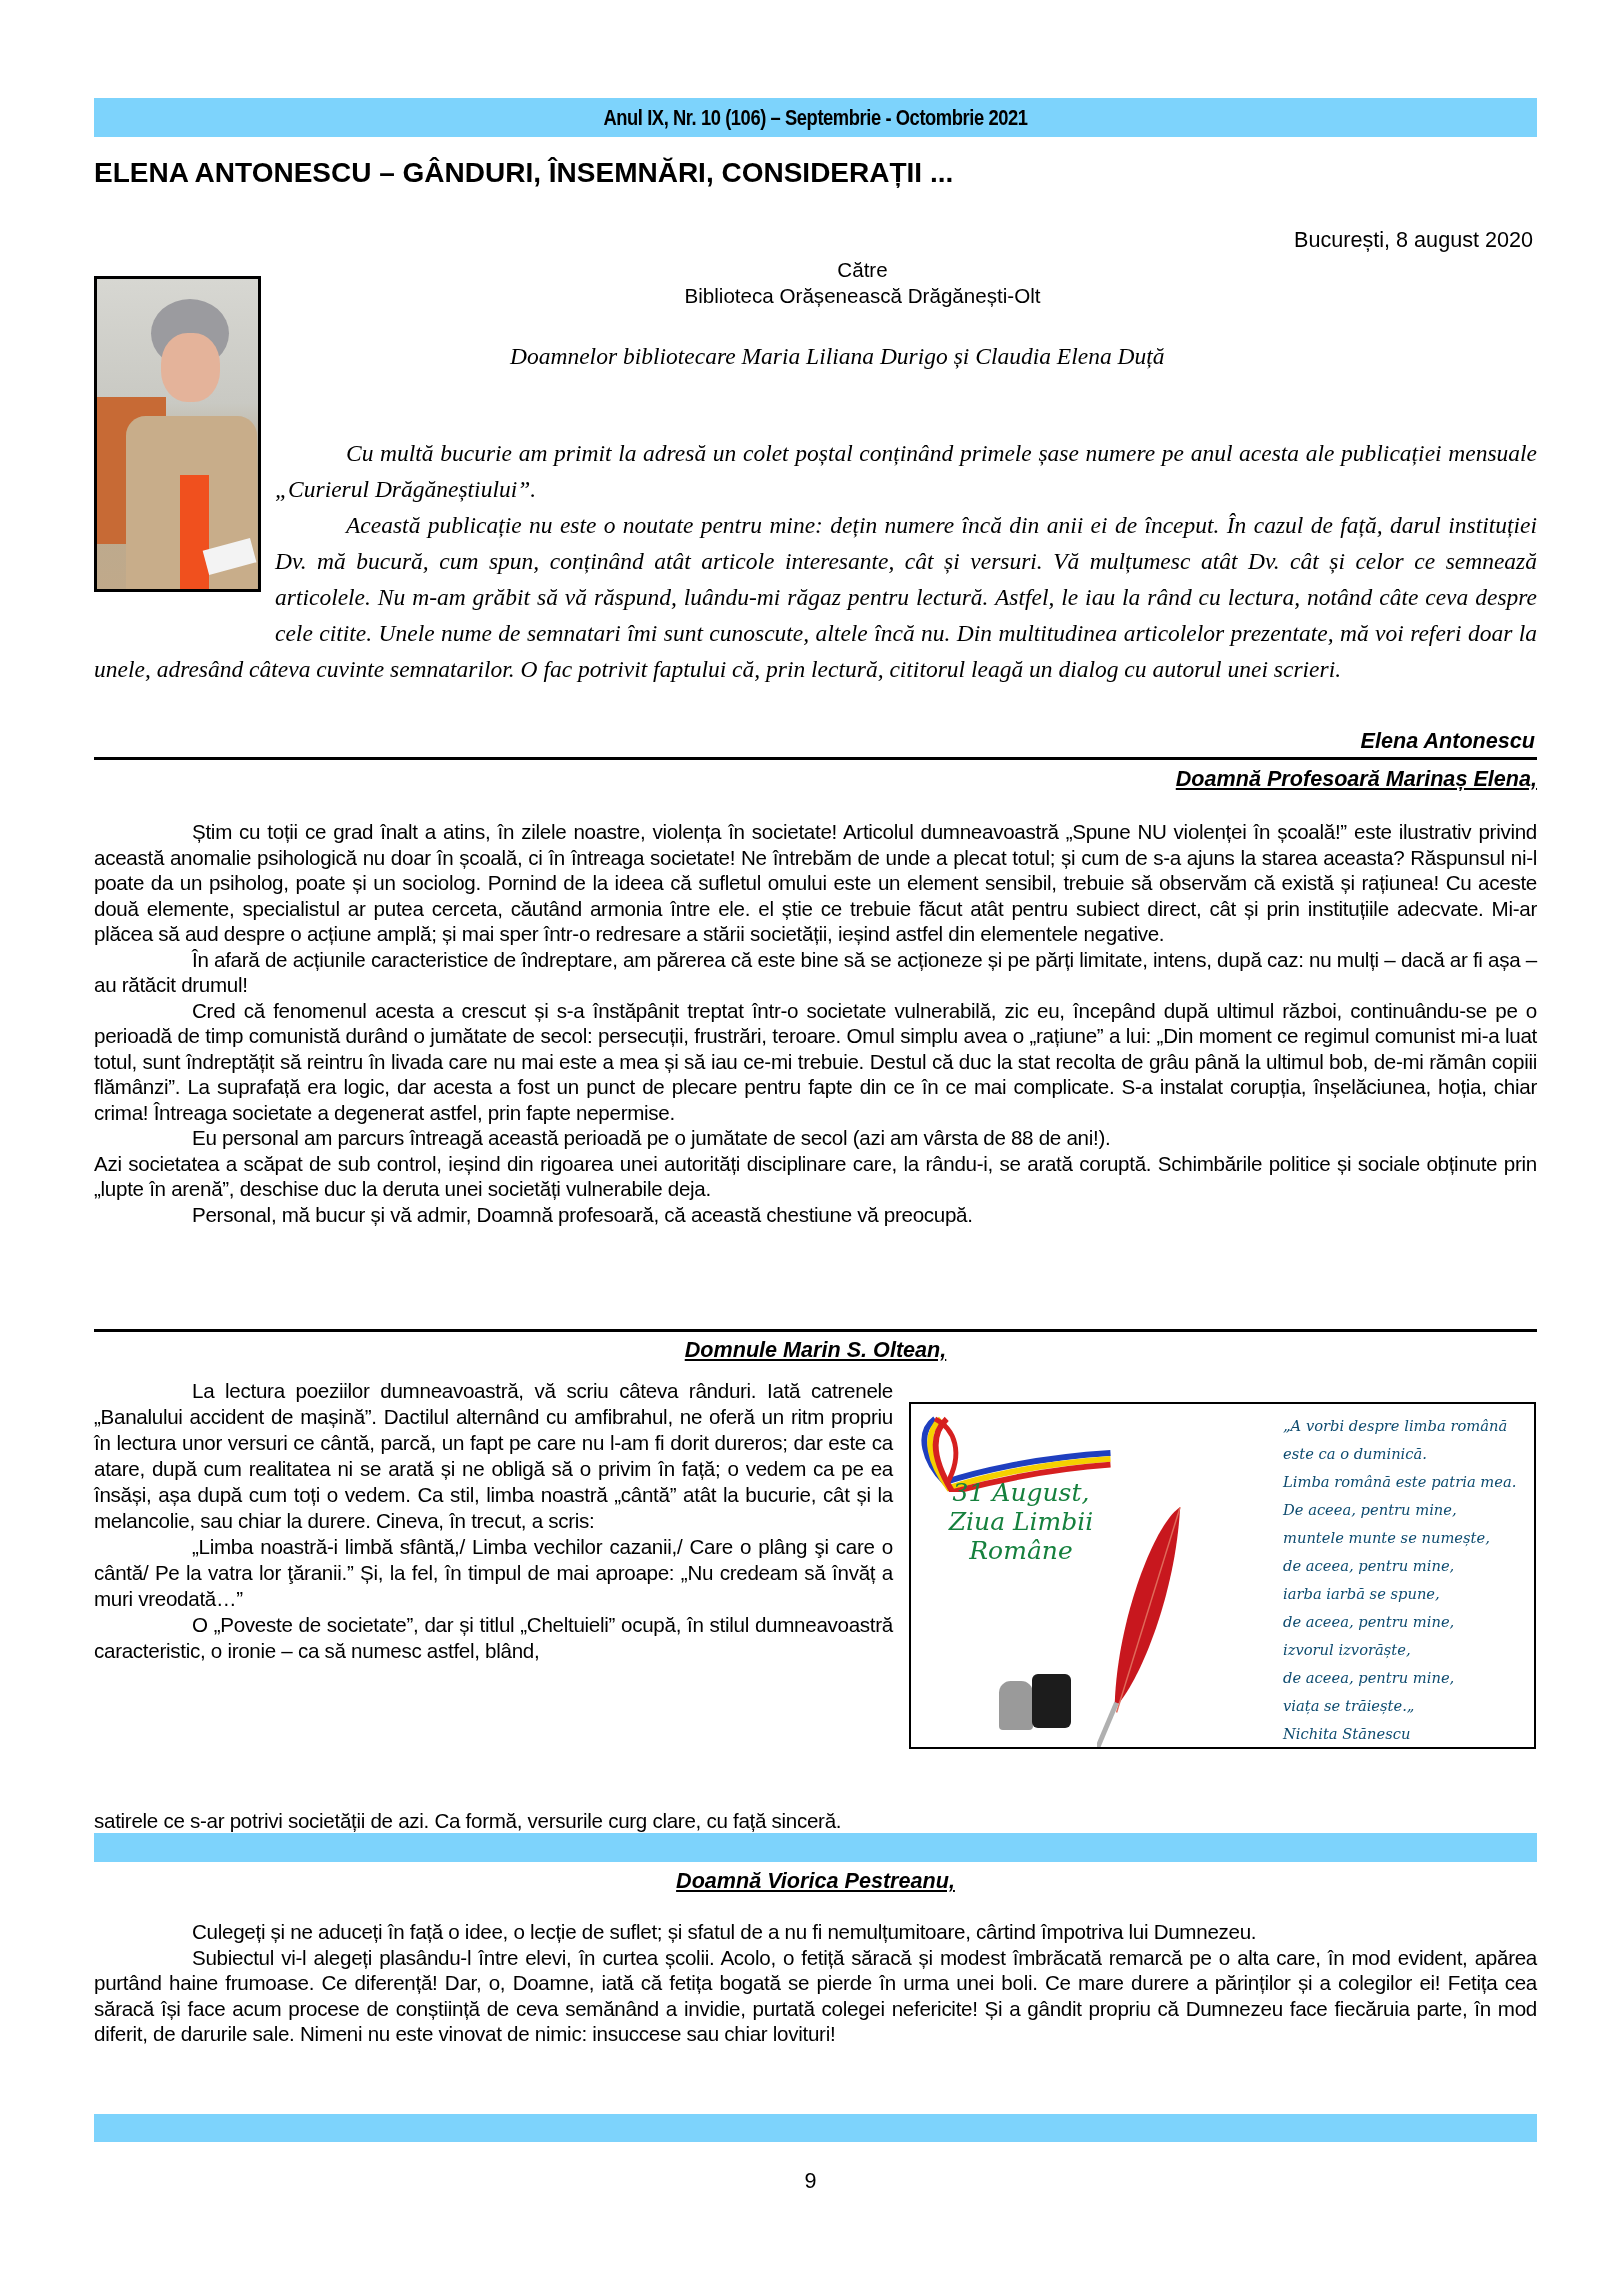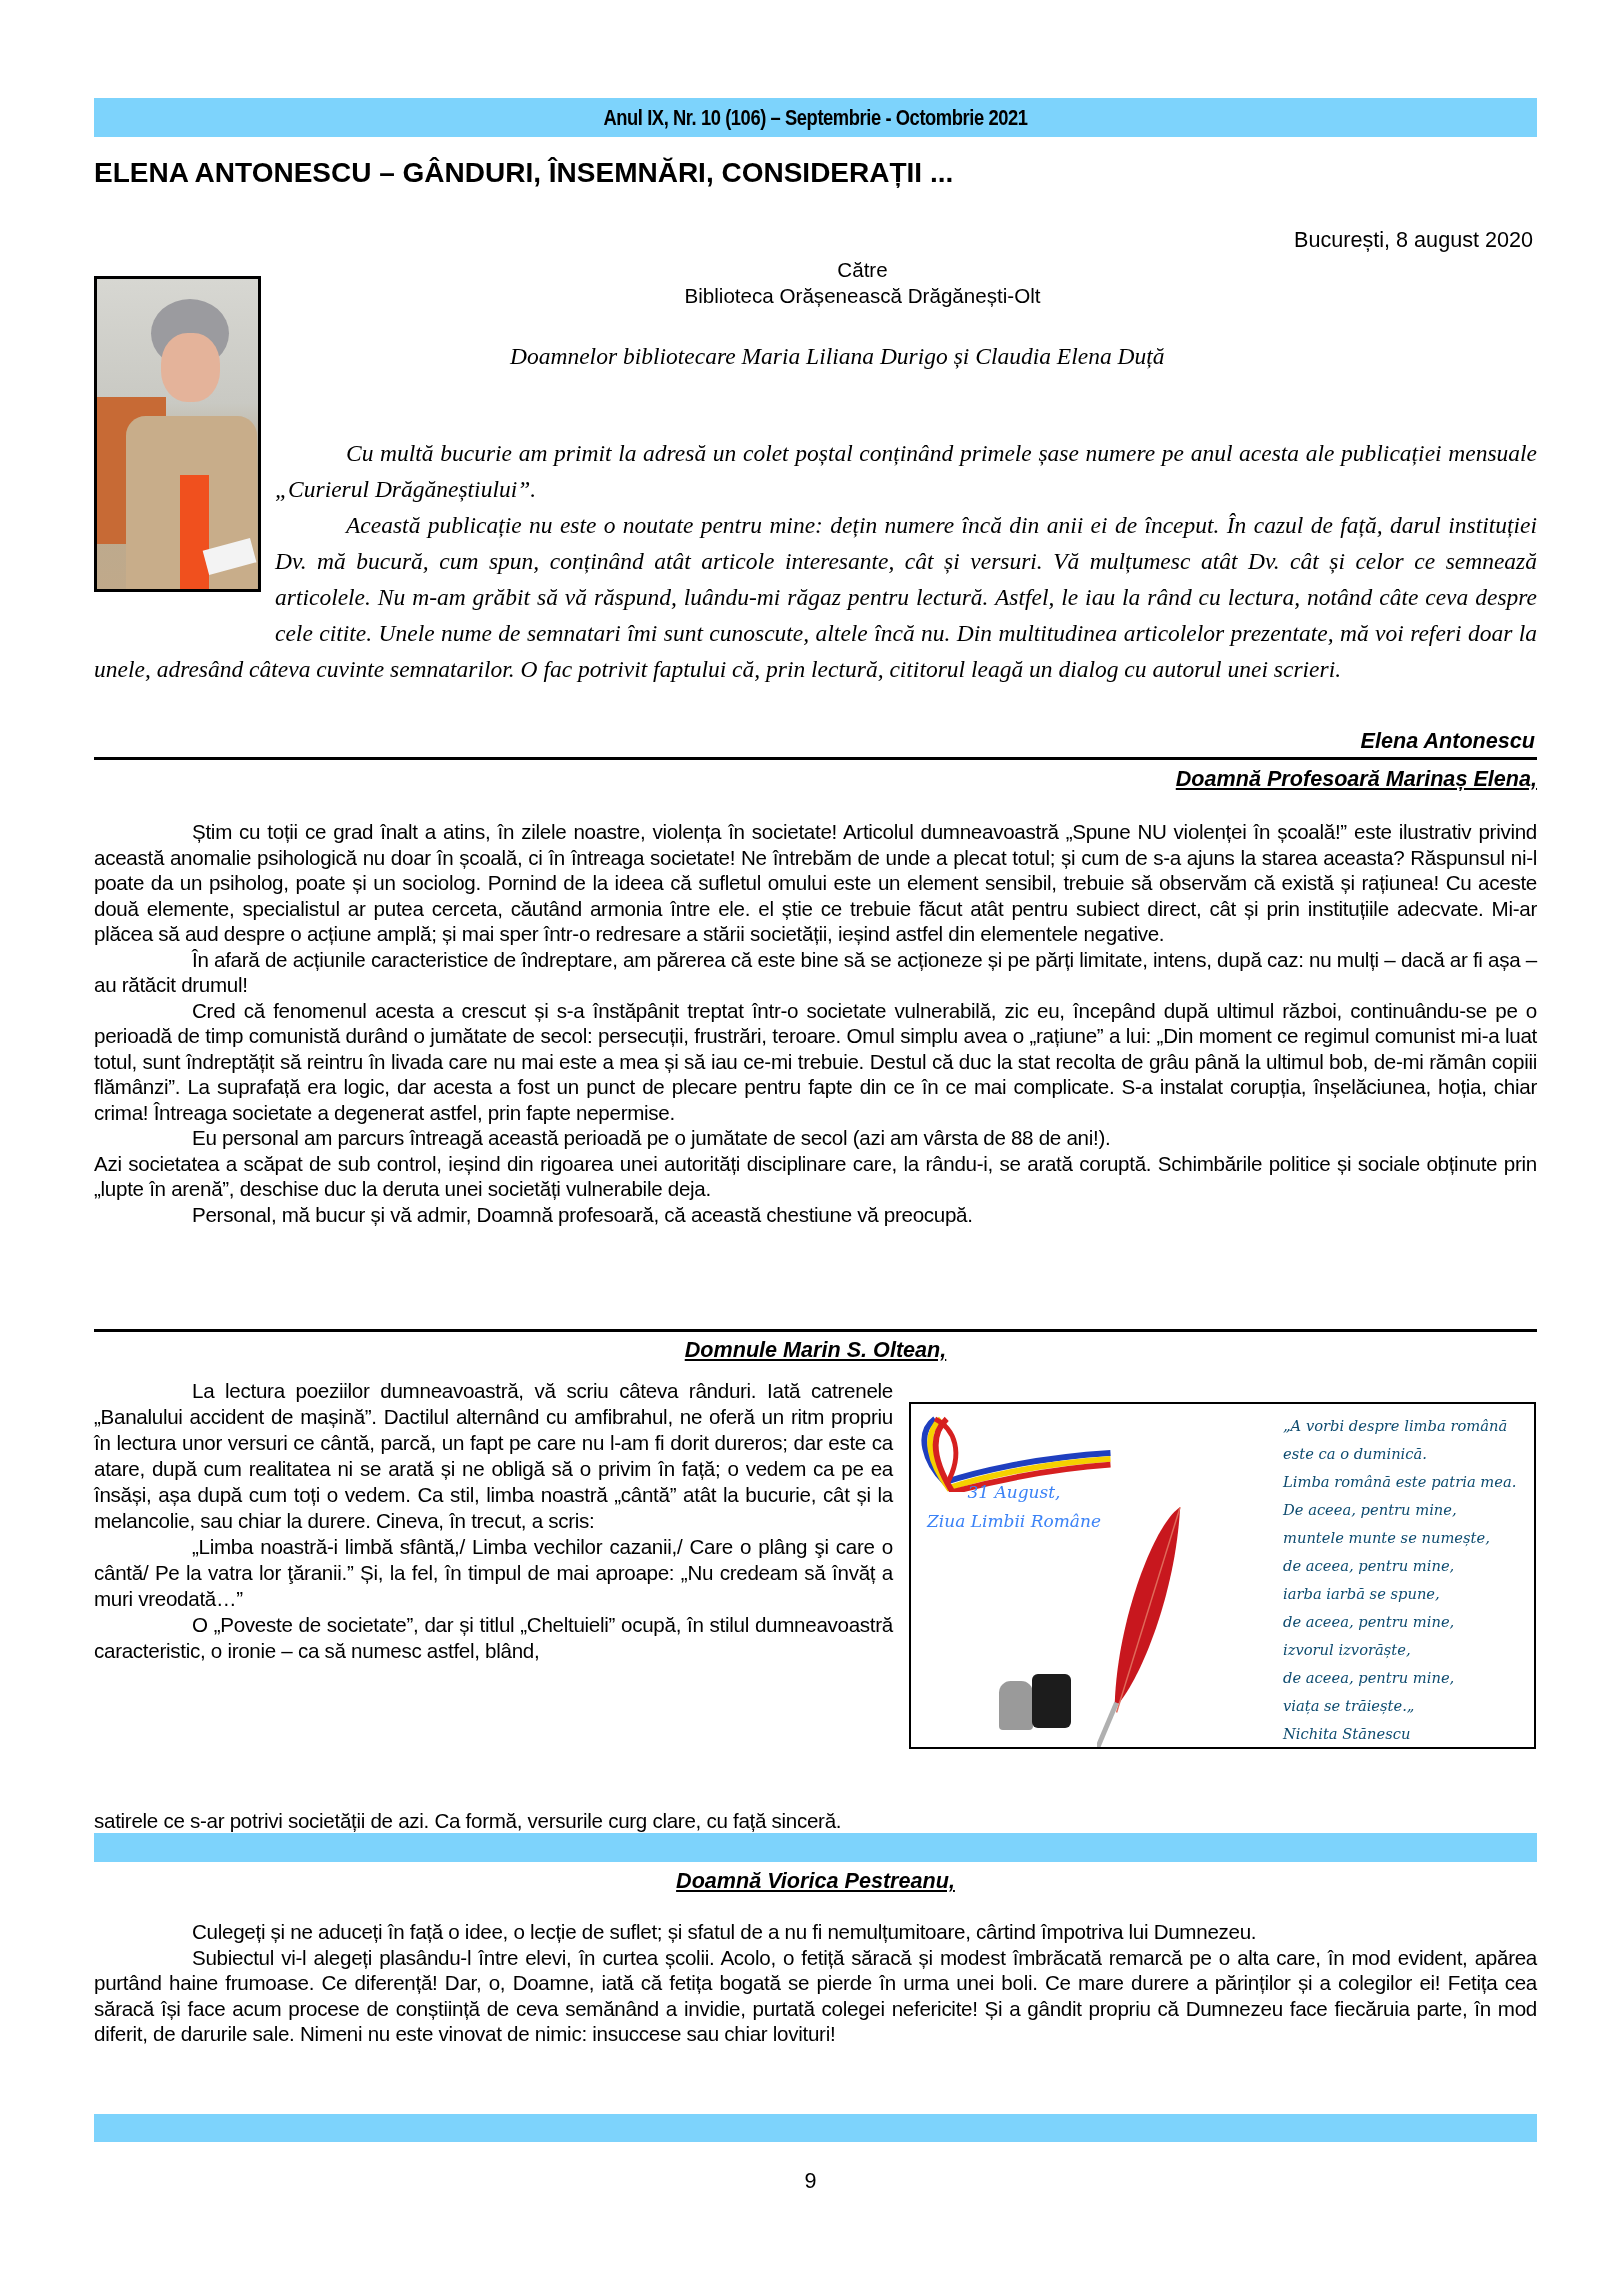--- a/index.html
+++ b/index.html
@@ -39,21 +39,21 @@
     .b1 { top: 819px; }
     .b1 .ind { text-indent: 98px; }
     .b2 { top: 1378px; width: 799px; line-height: 26px; }
     .b2 .ind { text-indent: 98px; }
     .b2b { top: 1760px; margin-top: 48px; }
     .b2b .ind { padding-left: 98px; }
     .b3 { top: 1919px; }
     .b3 .ind { text-indent: 98px; }
     .card { position: absolute; top: 1402px; left: 909px; width: 623px; height: 343px; border: 2.9px solid #000; background: #fff; overflow: hidden; }
     .ribbon { position: absolute; top: 9.8px; left: 3.9px; width: 196px; height: 78px; }
-    .card .date-title { position: absolute; top: 74px; left: 10px; width: 186px; text-align: center; font-family: "DejaVu Serif", serif; font-style: italic; color: #3b82f6; font-size: 17px; line-height: 29px; }
+    .card .date-title { position: absolute; top: 74px; left: 17px; width: 186px; text-align: center; font-family: "DejaVu Serif", serif; font-style: italic; color: #15803d; font-size: 25px; line-height: 29px; }
     .feather { position: absolute; top: 98px; left: 186px; width: 88px; height: 245px; }
     .inkwell { position: absolute; top: 270px; left: 121px; width: 39px; height: 54px; background: #1c1c1c; border-radius: 5.9px; }
     .inkwell2 { position: absolute; top: 277px; left: 88px; width: 34px; height: 49px; background: #9a9a9a; border-radius: 11.8px 11.8px 3.9px 3.9px; }
     .poem { position: absolute; top: 7.8px; left: 372px; width: 245px; font-family: "DejaVu Serif", serif; font-style: italic; color: #0c4a6e; font-size: 14.7px; line-height: 28px; }
     .poem div { white-space: nowrap; }
     .pagenum { position: absolute; top: 2168px; left: 0; width: 1621px; text-align: center; font-family: "Liberation Sans", sans-serif; font-size: 21.6px; }
   </style>
 </head>
 <body>
 

